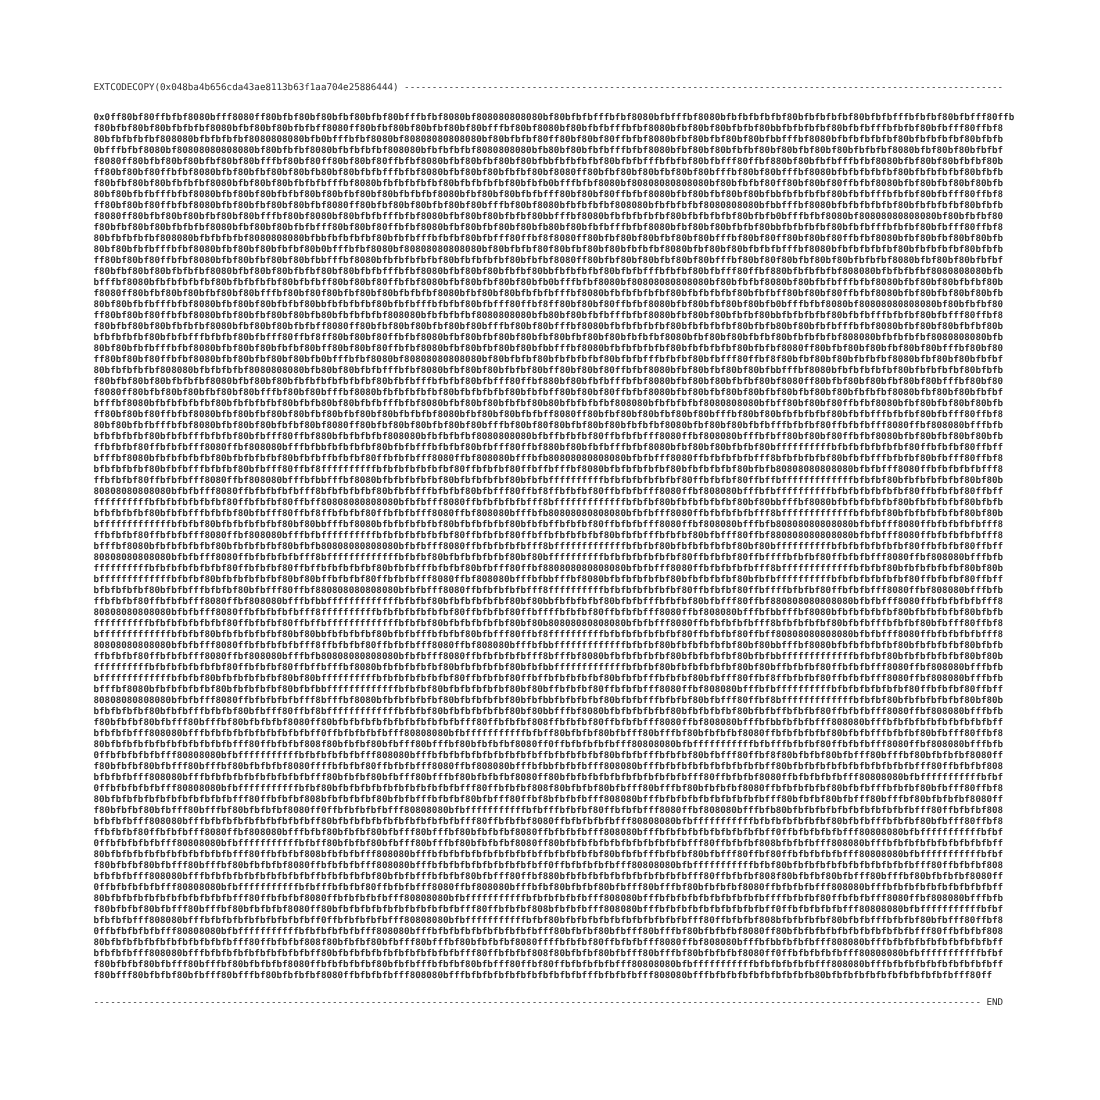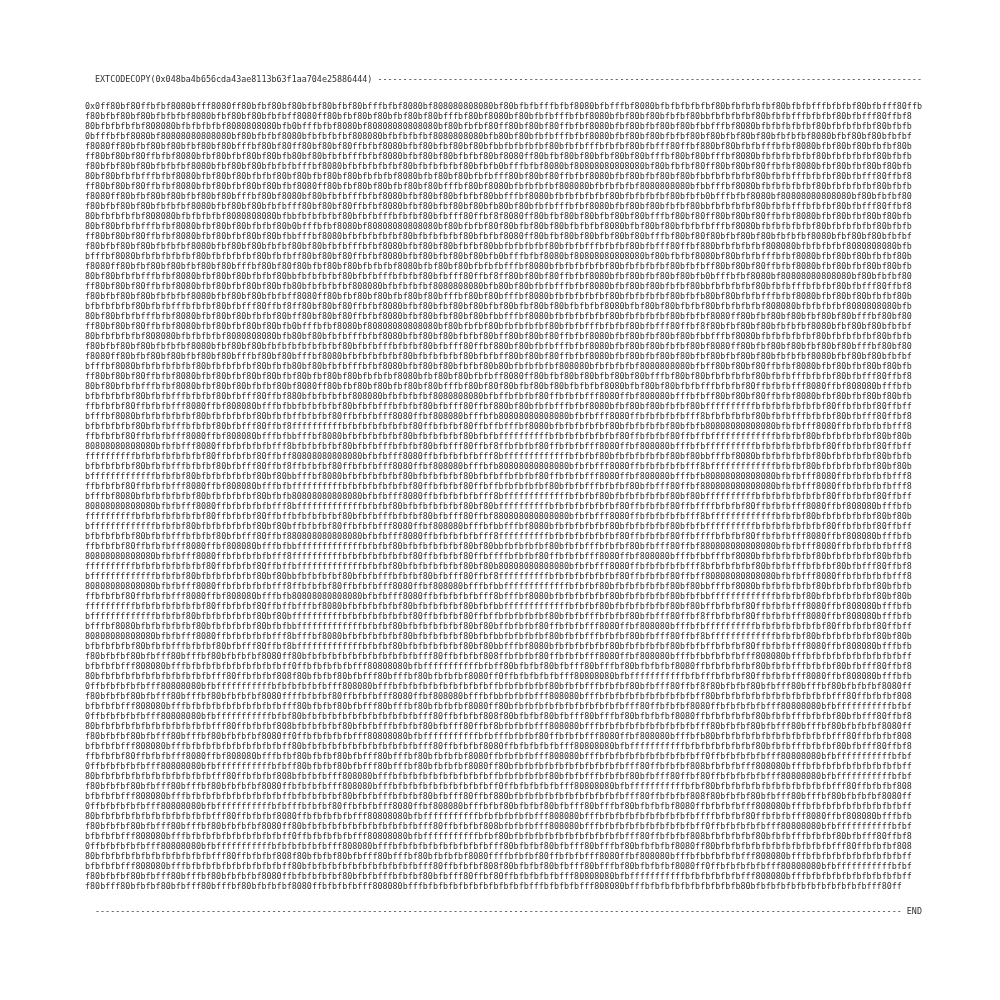--- a/index.html
+++ b/index.html
@@ -2,24 +2,24 @@
 <html><head>
 <meta charset="utf-8">
 <style>
   html,body{margin:0;padding:0;background:#ffffff;}
   body{width:1000px;height:1000px;position:relative;overflow:hidden;}
   .page{
     position:absolute;left:85px;top:74px;width:850px;
     font-family:"DejaVu Sans Mono","Liberation Mono",monospace;
     font-size:8.4px;line-height:10px;color:#2f2f2f;
   }
-  .line{white-space:pre;margin-left:10px;}
+  .line{white-space:pre;}
   .blob{
     margin:17px 0 0 0;padding:0;white-space:pre;
-    font-family:inherit;font-size:inherit;line-height:inherit;color:inherit;
+    font-family:inherit;font-size:inherit;line-height:inherit;color:inherit;font-weight:bold;
   }
   .footer-line{margin-top:15px;}
 </style>
 </head>
 <body>
 
 <div class="page">
 
   <div class="line"><span>EXTCODECOPY(0x048ba4b656cda43ae8113b63f1aa704e25886444)</span> <span>------------------------------------------------------------------------------------------------------------</span></div>
 

